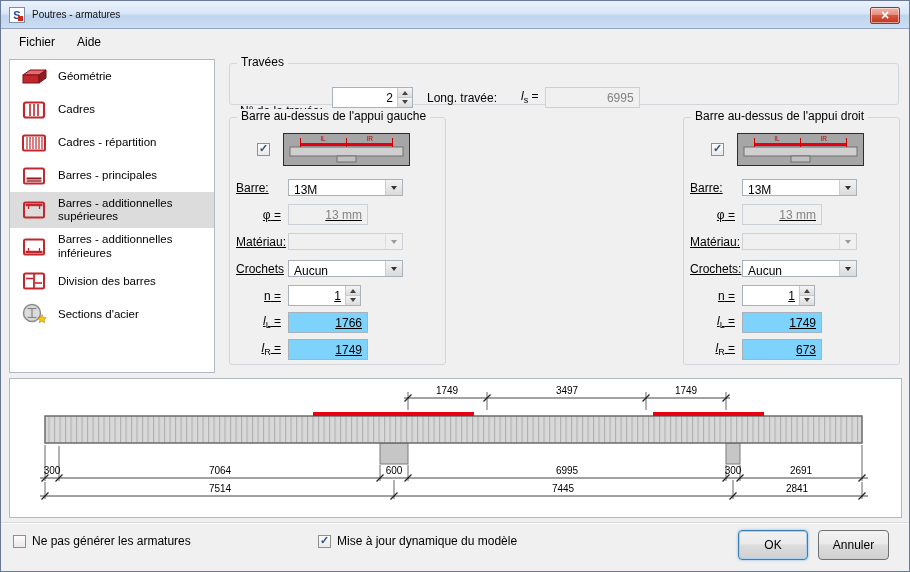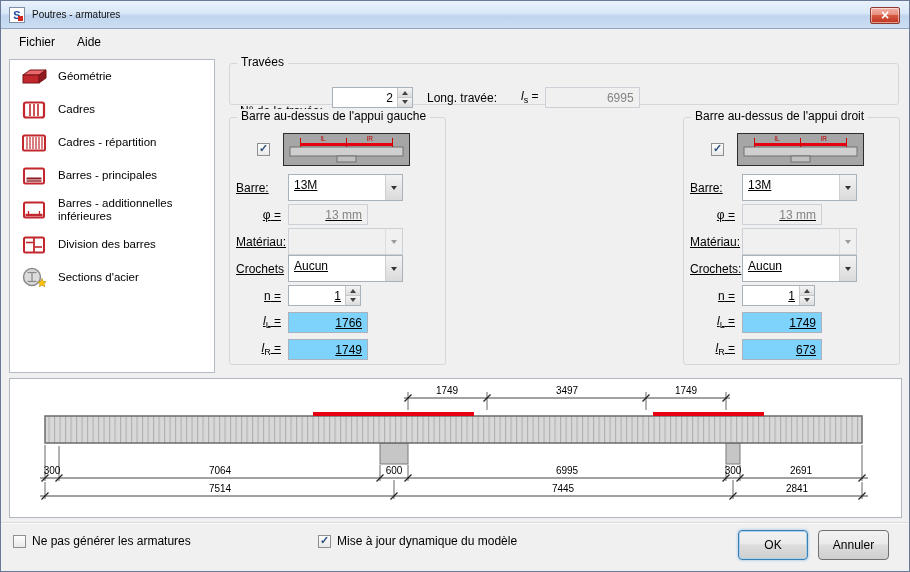--- a/index.html
+++ b/index.html
@@ -55,21 +55,21 @@
   .flabel.math { text-align:right; padding-right:7px; }
   .flabel i { font-style:italic; }
 
   
   .tinput { height:21px; border:1px solid #a9b1bb; background:#7dd3fc; text-align:right;
     padding:0 5px; font:12px "Liberation Sans",sans-serif; }
   .tinput.w80 { width:80px; }
   .tinput.w95 { width:95px; }
   .tinput:disabled { background:#f0f0f0; color:#838383; border-color:#ccd1d7; }
 
-  .combo { display:inline-flex; width:115px; height:27px; border:1px solid #a9b1bb; background:#fff; }
+  .combo { display:inline-flex; width:115px; height:17px; border:1px solid #a9b1bb; background:#fff; }
   .combo-val { flex:1; padding:3px 5px 0 5px; overflow:hidden; white-space:nowrap; font-size:12px; }
   .combo-btn { width:17px; display:flex; align-items:center; justify-content:center;
     background:linear-gradient(#f3f3f3, #dadada); border-left:1px solid #cfcfcf; }
   .arr { width:0; height:0; border:3.5px solid transparent; border-top:4px solid #333; margin-top:4px; }
   .combo.disabled { background:#f0f0f0; border-color:#ccd1d7; }
   .combo.disabled .combo-btn { background:#f0f0f0; border-left-color:#ddd; }
   .combo.disabled .arr { border-top-color:#9a9a9a; }
 
   .spinner { display:inline-flex; height:21px; border:1px solid #a9b1bb; background:#fff; }
   .spinner input { border:none; outline:none; text-align:right; padding:0 4px; height:100%;
@@ -155,20 +155,29 @@
       </svg>
       <span class="label">Cadres - répartition</span>
     </div>
     <div class="side-item">
       <svg class="side-icon" width="30" height="22">
         <rect x="5" y="3.5" width="20" height="15" rx="1.5" fill="none" stroke="#c1272d" stroke-width="2"></rect>
         <line x1="7.5" y1="13.5" x2="22.5" y2="13.5" stroke="#8f1a1f" stroke-width="2"></line>
         <line x1="7.5" y1="16" x2="22.5" y2="16" stroke="#8f1a1f" stroke-width="1.4"></line>
       </svg>
       <span class="label">Barres - principales</span>
+    </div>
+    <div class="side-item selected">
+      <svg class="side-icon" width="30" height="22">
+        <rect x="5" y="3.5" width="20" height="15" rx="1.5" fill="none" stroke="#c1272d" stroke-width="2"></rect>
+        <line x1="6.5" y1="6" x2="23.5" y2="6" stroke="#c1272d" stroke-width="2.4"></line>
+        <line x1="9.5" y1="6" x2="9.5" y2="10" stroke="#c1272d" stroke-width="1.3"></line>
+        <line x1="20.5" y1="6" x2="20.5" y2="10" stroke="#c1272d" stroke-width="1.3"></line>
+      </svg>
+      <span class="label">Barres - additionnelles supérieures</span>
     </div>
     <div class="side-item">
       <svg class="side-icon" width="30" height="22">
         <rect x="5" y="3.5" width="20" height="15" rx="1.5" fill="none" stroke="#c1272d" stroke-width="2"></rect>
         <line x1="6.5" y1="16" x2="23.5" y2="16" stroke="#c1272d" stroke-width="2.4"></line>
         <line x1="9.5" y1="12" x2="9.5" y2="16" stroke="#c1272d" stroke-width="1.3"></line>
         <line x1="20.5" y1="12" x2="20.5" y2="16" stroke="#c1272d" stroke-width="1.3"></line>
       </svg>
       <span class="label">Barres - additionnelles inférieures</span>
     </div>

